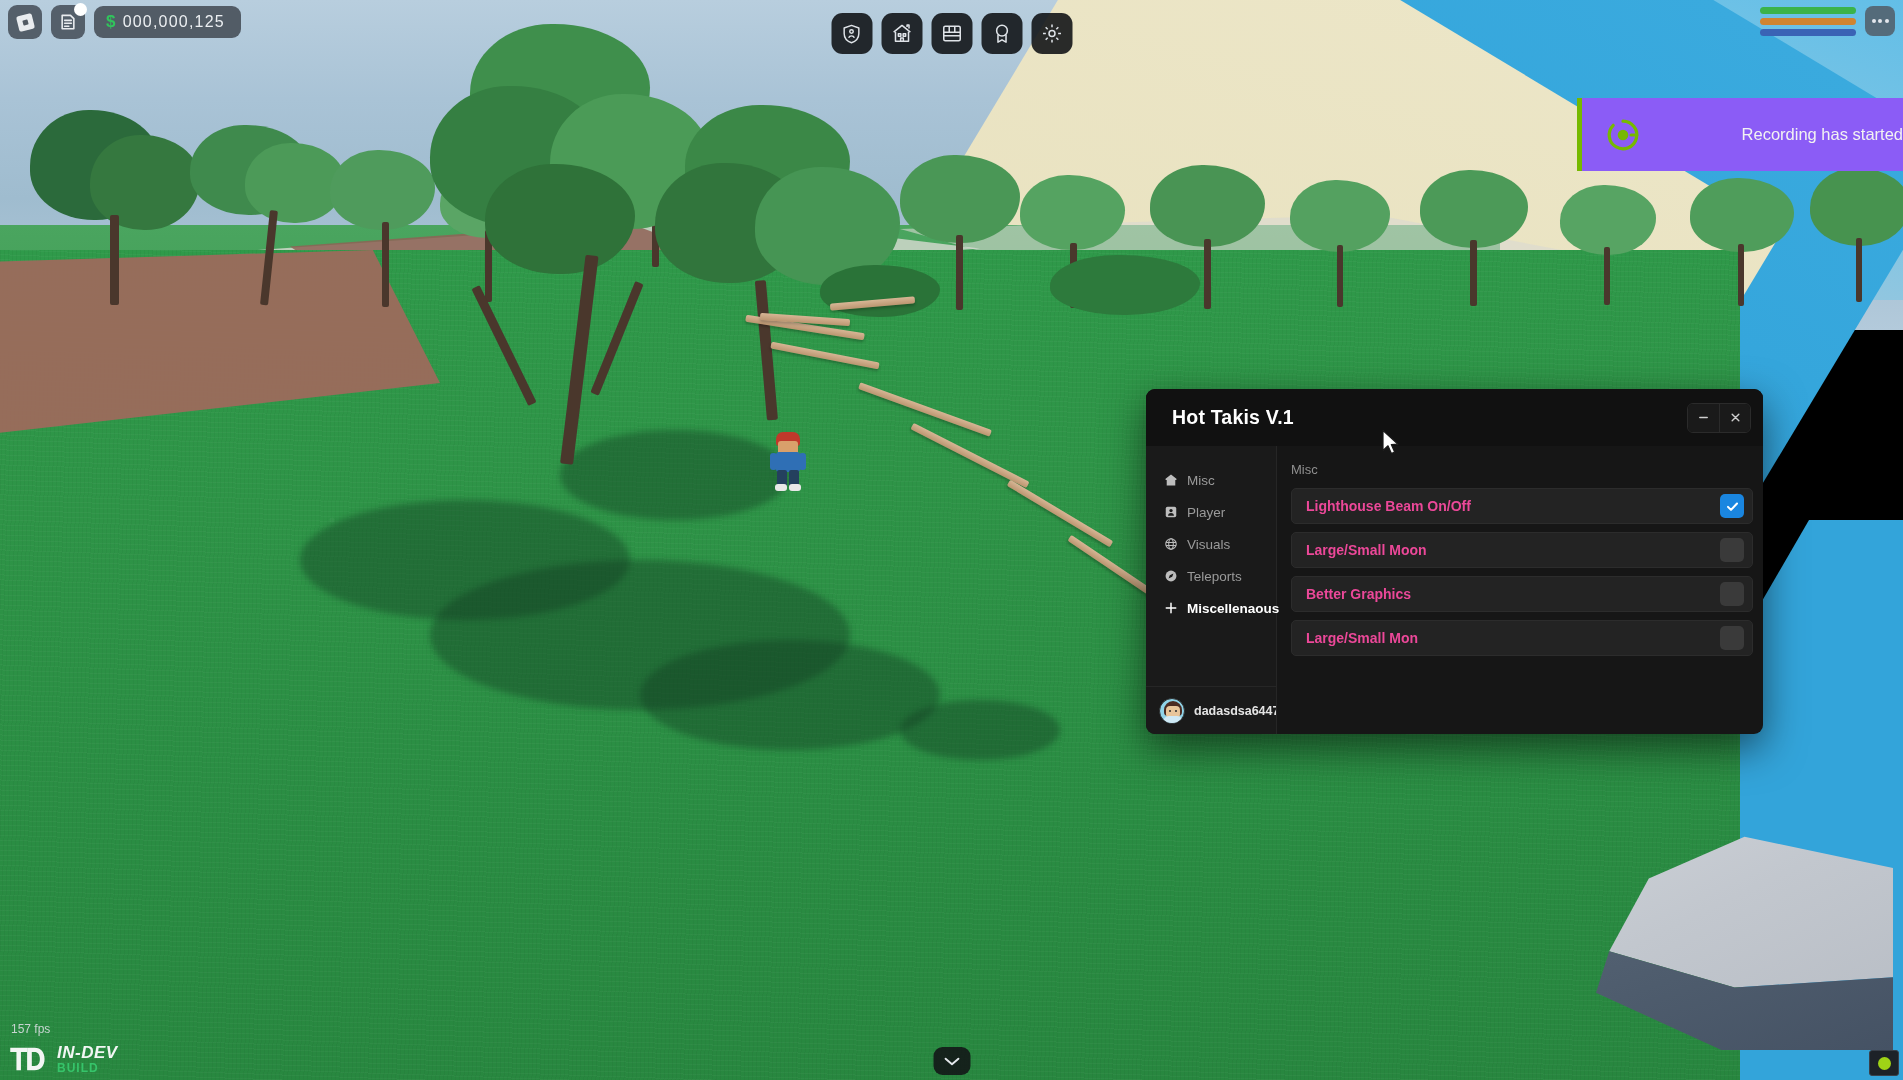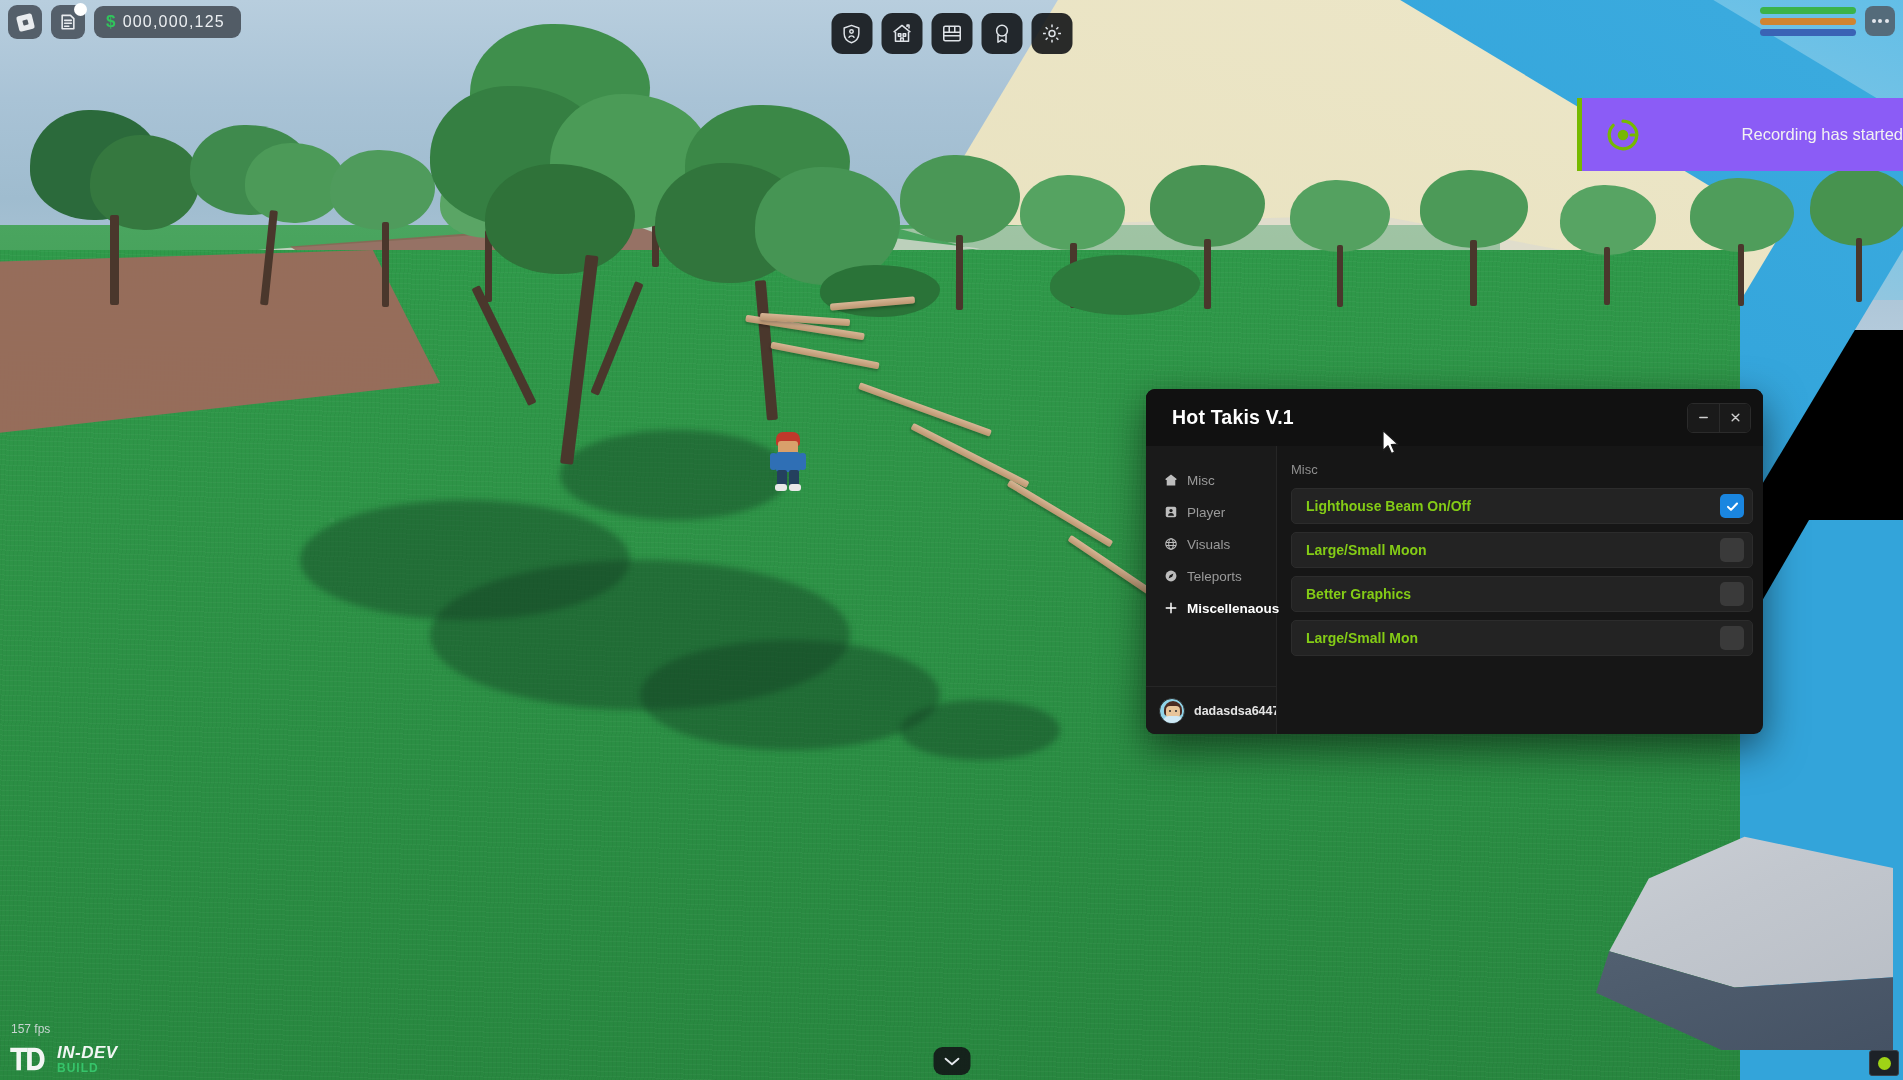--- a/index.html
+++ b/index.html
@@ -227,21 +227,21 @@
   .av-body { position:absolute; left:3px; bottom:0; width:20px; height:7px; background:#cfe9f5; border-radius:6px 6px 0 0; }
   .user-name { color:#e4e4e4; font-size:12.5px; font-weight:bold; white-space:nowrap; }
 
   .panel-main { flex:1; padding:16px 10px 10px 14px; min-width:0; }
   .section-label { color:#8f8f8f; font-size:13px; margin-bottom:11px; }
   .opt-row {
     height:36px; background:#232323; border:1px solid #2c2c2c; border-radius:5px;
     display:flex; align-items:center; justify-content:space-between;
     padding:0 8px 0 14px; margin-bottom:8px; cursor:pointer;
   }
-  .opt-label { color:#84cc16; font-size:14px; font-weight:bold; }
+  .opt-label { color:#ec4899; font-size:14px; font-weight:bold; }
   .cbox {
     width:24px; height:24px; border-radius:5px; background:#3a3a3a;
     display:flex; align-items:center; justify-content:center; flex:0 0 24px;
   }
   .cbox.on { background:#1a86e0; }
   .cbox svg { display:none; }
   .cbox.on svg { display:block; }
 
   
   .cursor { position:absolute; left:1381px; top:429px; z-index:60; pointer-events:none; }

